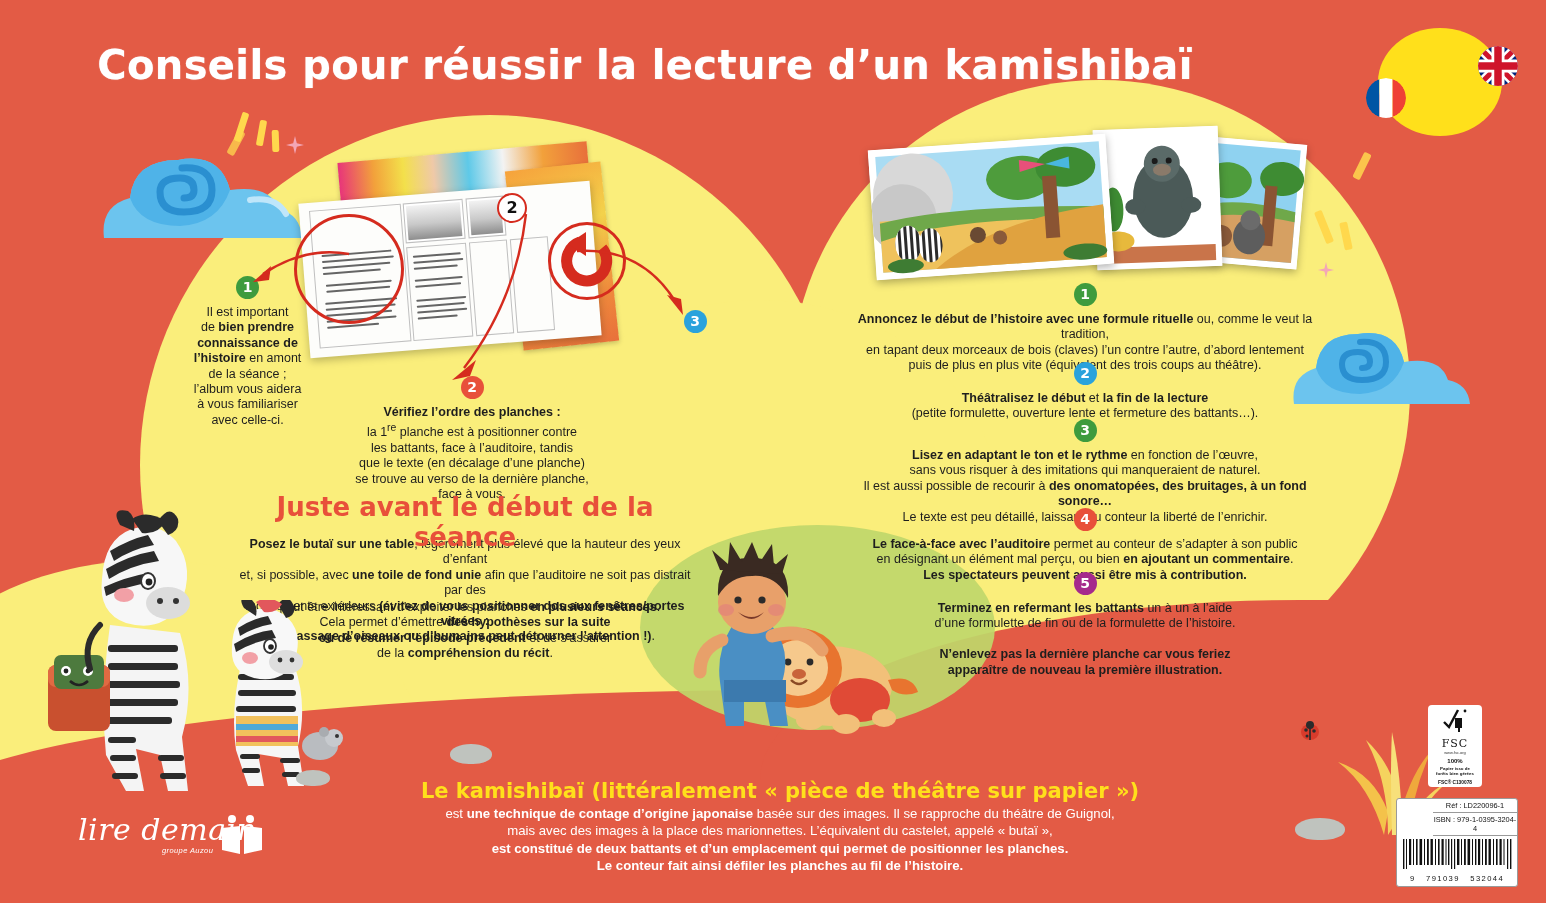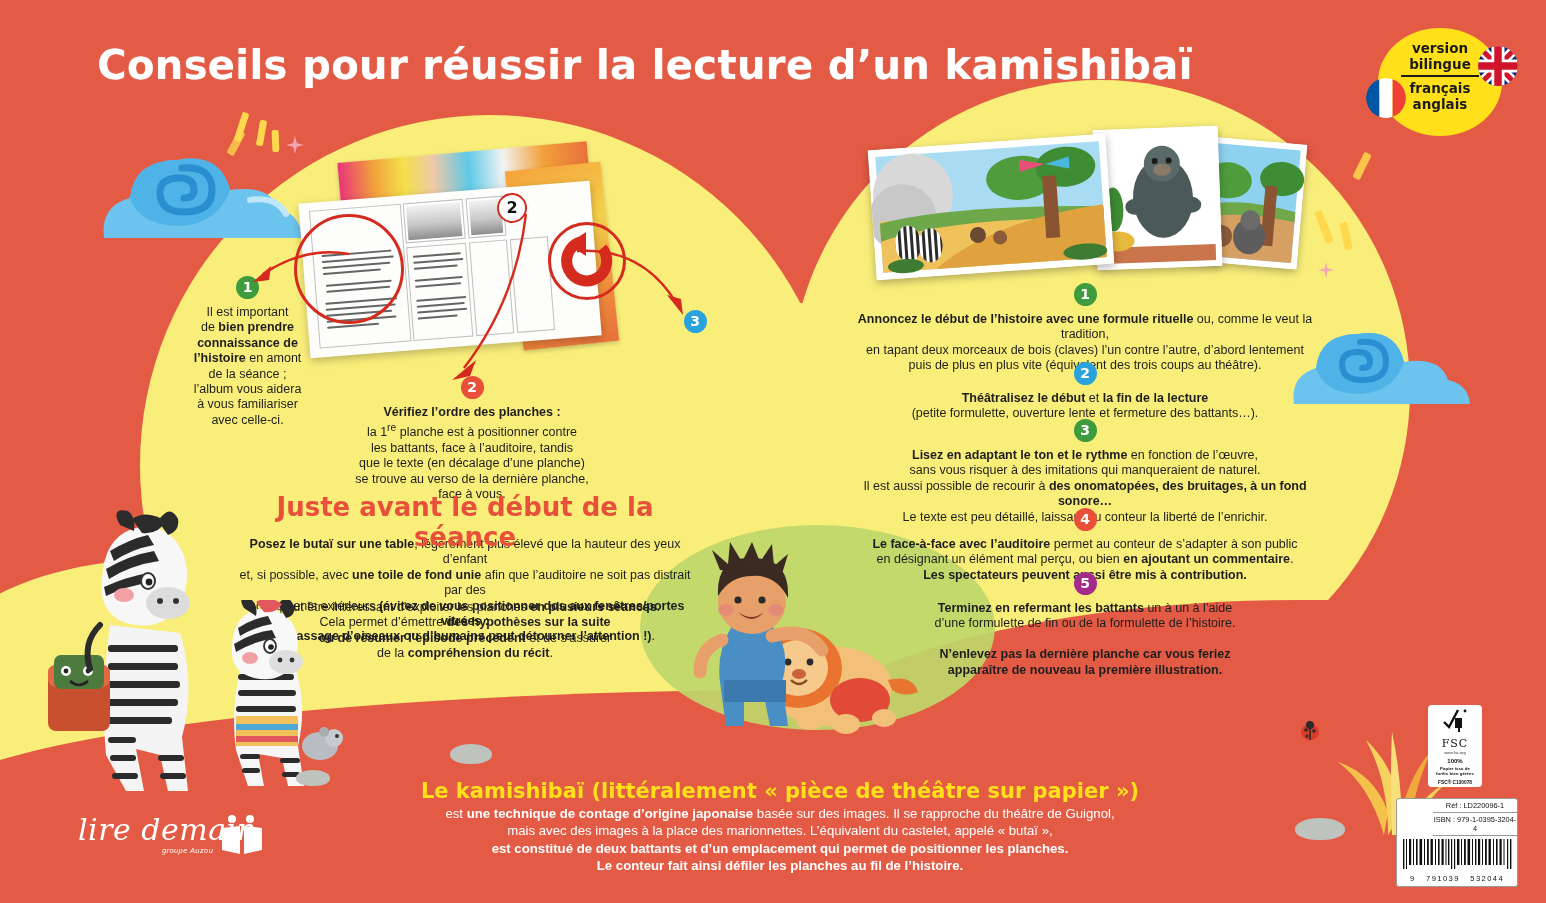--- a/index.html
+++ b/index.html
@@ -270,27 +270,20 @@
       <clipPath id="frc">
           <circle cx="20" cy="20" r="20"></circle>
         </clipPath>
       <g clip-path="url(#frc)">
         <rect x="0" y="0" width="13.4" height="40" fill="#0055A4"></rect>
         <rect x="13.4" y="0" width="13.2" height="40" fill="#FFFFFF"></rect>
         <rect x="26.6" y="0" width="13.4" height="40" fill="#EF4135"></rect>
       </g>
     </svg>
 
-    <div class="badge-text">
-      <div>version</div>
-      <div>bilingue</div>
-      <div class="badge-rule"></div>
-      <div>français</div>
-      <div>anglais</div>
-    </div>
   </div>
 
   <div class="spark" style="left:238px;top:112px;width:7px;height:30px;transform:rotate(18deg);"></div>
   <div class="spark" style="left:258px;top:120px;width:7px;height:26px;transform:rotate(10deg);"></div>
   <div class="spark" style="left:330px;top:8px;width:0;height:0;"></div>
   <div class="spark" style="left:232px;top:130px;width:8px;height:26px;transform:rotate(28deg);opacity:.75;"></div>
   <div class="spark" style="left:272px;top:130px;width:7px;height:22px;transform:rotate(-2deg);"></div>
   <svg class="star" style="left:286px;top:136px;width:18px;height:18px;" viewBox="0 0 20 20">
     <path d="M10 0 L12 8 L20 10 L12 12 L10 20 L8 12 L0 10 L8 8 Z" fill="#F3A6B6"></path>
   </svg>

